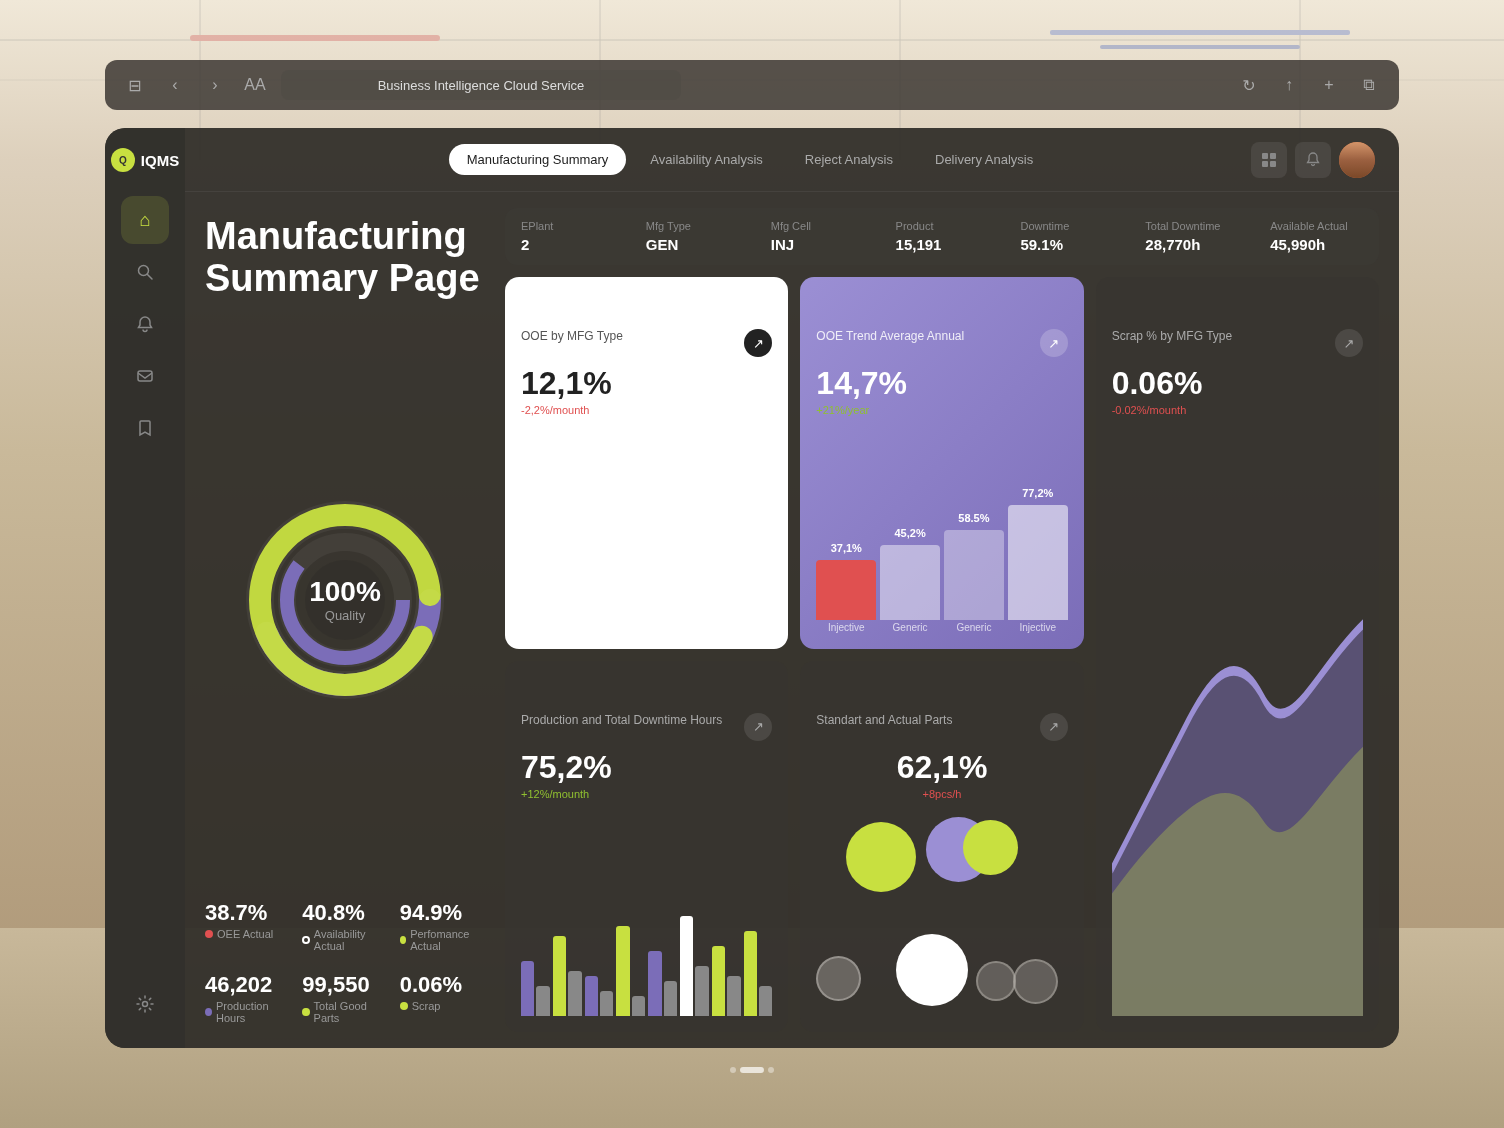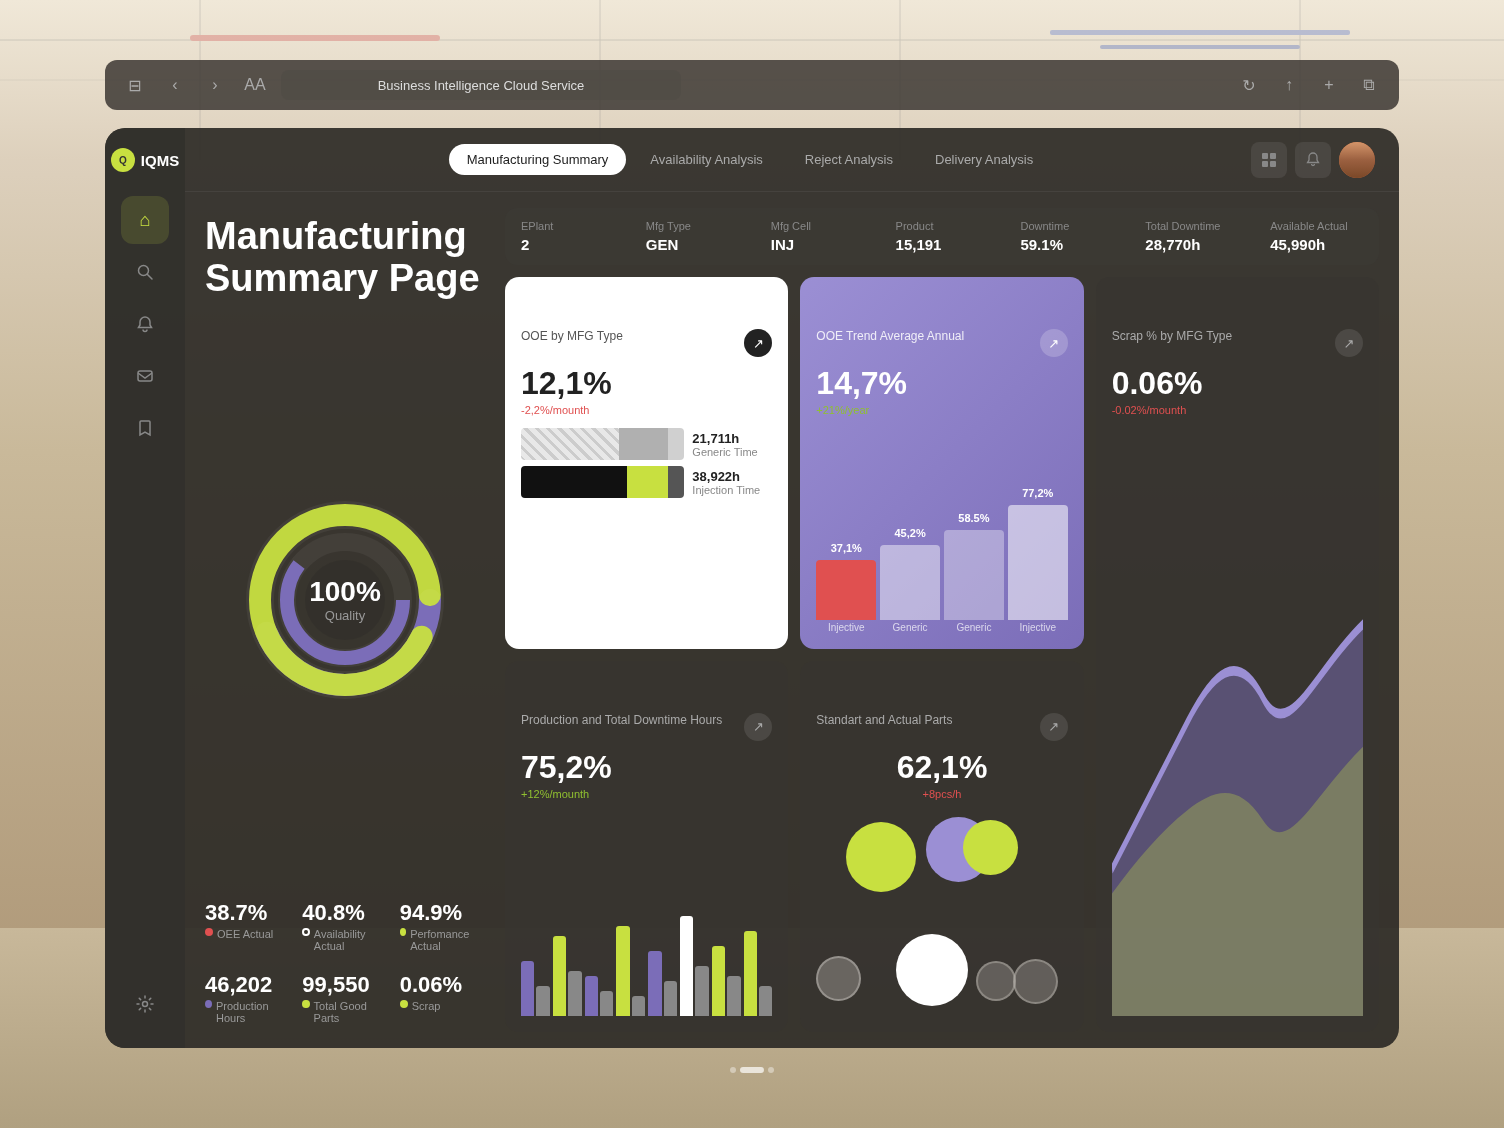--- a/index.html
+++ b/index.html
@@ -263,20 +263,21 @@
     .metric-dot {
       width: 8px; height: 8px;
       border-radius: 50%;
       display: inline-block;
       margin-right: 4px;
     }
     .metric-name {
       color: #999;
       font-size: 11px;
       display: flex;
+      align-items: center;
       margin-top: 2px;
     }
 
     
     .right-panel {
       flex: 1;
       padding: 16px 20px 16px 0;
       display: flex;
       flex-direction: column;
       gap: 12px;
@@ -713,46 +714,20 @@
 
         <div class="charts-grid" style="grid-template-columns: 1fr 1fr 1fr; grid-template-rows: 1fr 1fr;">
 
           <div class="chart-card white-bg">
             <div class="chart-card-header">
               <div class="chart-card-title dark">OOE by MFG Type</div>
               <div class="chart-expand-btn dark-btn">↗</div>
             </div>
             <div class="chart-main-value dark">12,1%</div>
             <div class="chart-trend trend-red">-2,2%/mounth</div>
-            <div class="ooe-bars">
-
-              <div class="bar-row">
-                <div class="bar-container">
-                  <div class="bar-fill" style="width:60%;background:repeating-linear-gradient(45deg,#ccc,#ccc 3px,#e8e8e8 3px,#e8e8e8 8px);"></div>
-                  <div class="bar-fill" style="width:30%;background:#b0b0b0;"></div>
-                  <div class="bar-fill" style="width:10%;background:#d0d0d0;"></div>
-                </div>
-                <div class="bar-info">
-                  <div class="bar-hours">21,711h</div>
-                  <div class="bar-label">Generic Time</div>
-                </div>
-              </div>
-
-              <div class="bar-row">
-                <div class="bar-container">
-                  <div class="bar-fill" style="width:65%;background:#111;"></div>
-                  <div class="bar-fill" style="width:25%;background:#c8e040;"></div>
-                  <div class="bar-fill" style="width:10%;background:#555;"></div>
-                </div>
-                <div class="bar-info">
-                  <div class="bar-hours">38,922h</div>
-                  <div class="bar-label">Injection Time</div>
-                </div>
-              </div>
-            </div>
           </div>
 
           <div class="chart-card purple-bg">
             <div class="chart-card-header">
               <div class="chart-card-title light">OOE Trend Average Annual</div>
               <div class="chart-expand-btn light-btn">↗</div>
             </div>
             <div class="chart-main-value light">14,7%</div>
             <div class="chart-trend trend-green">+21%/year</div>
 

